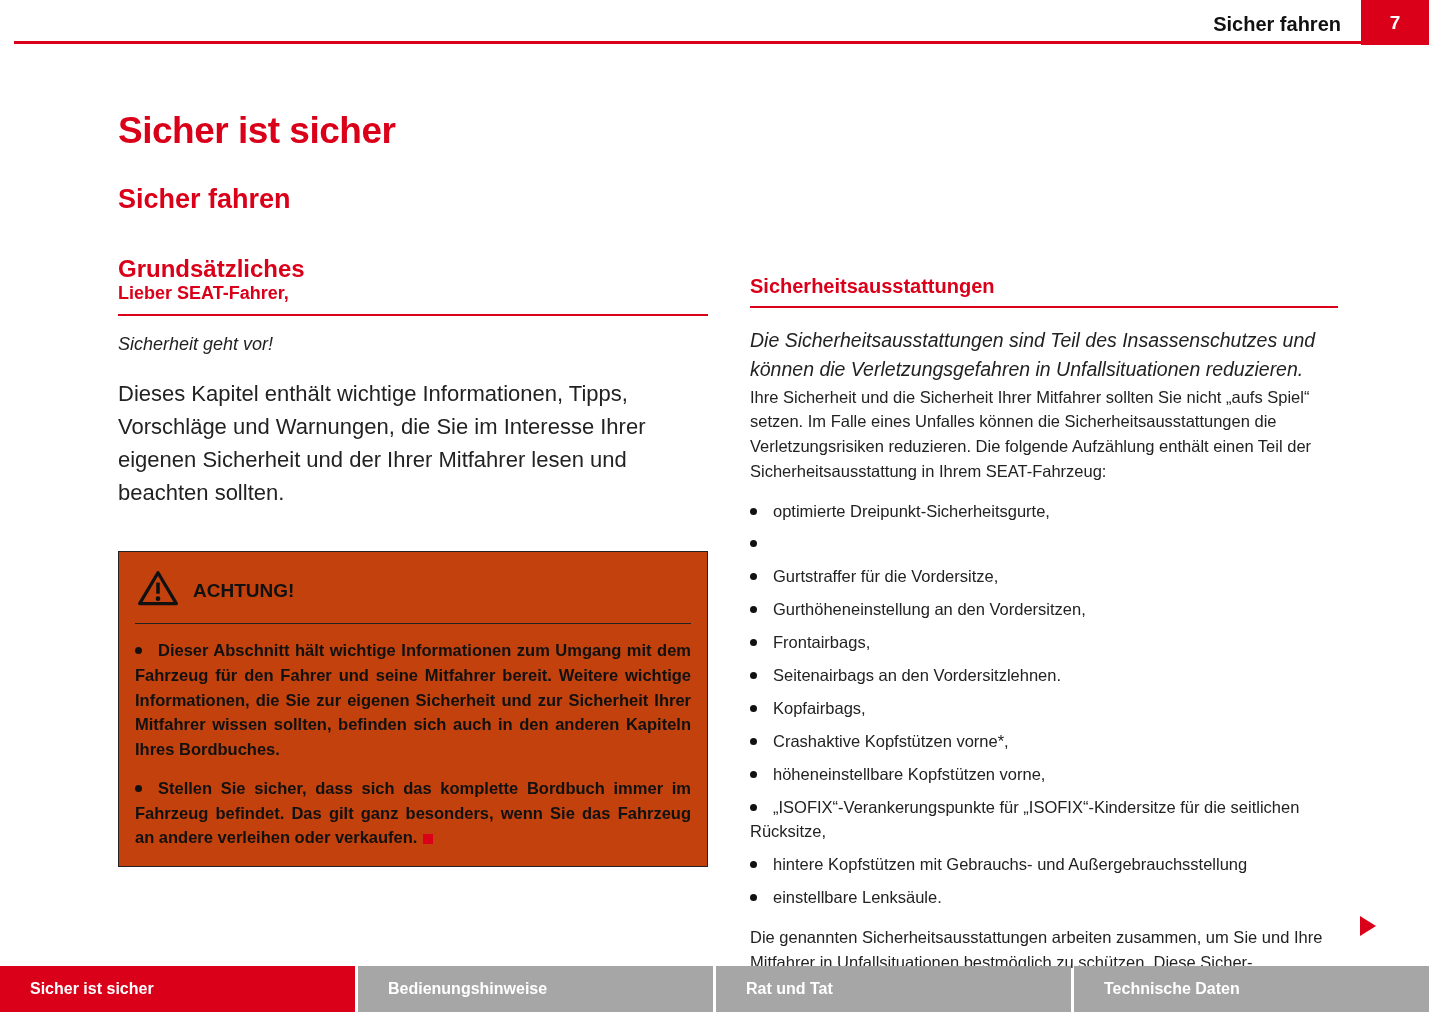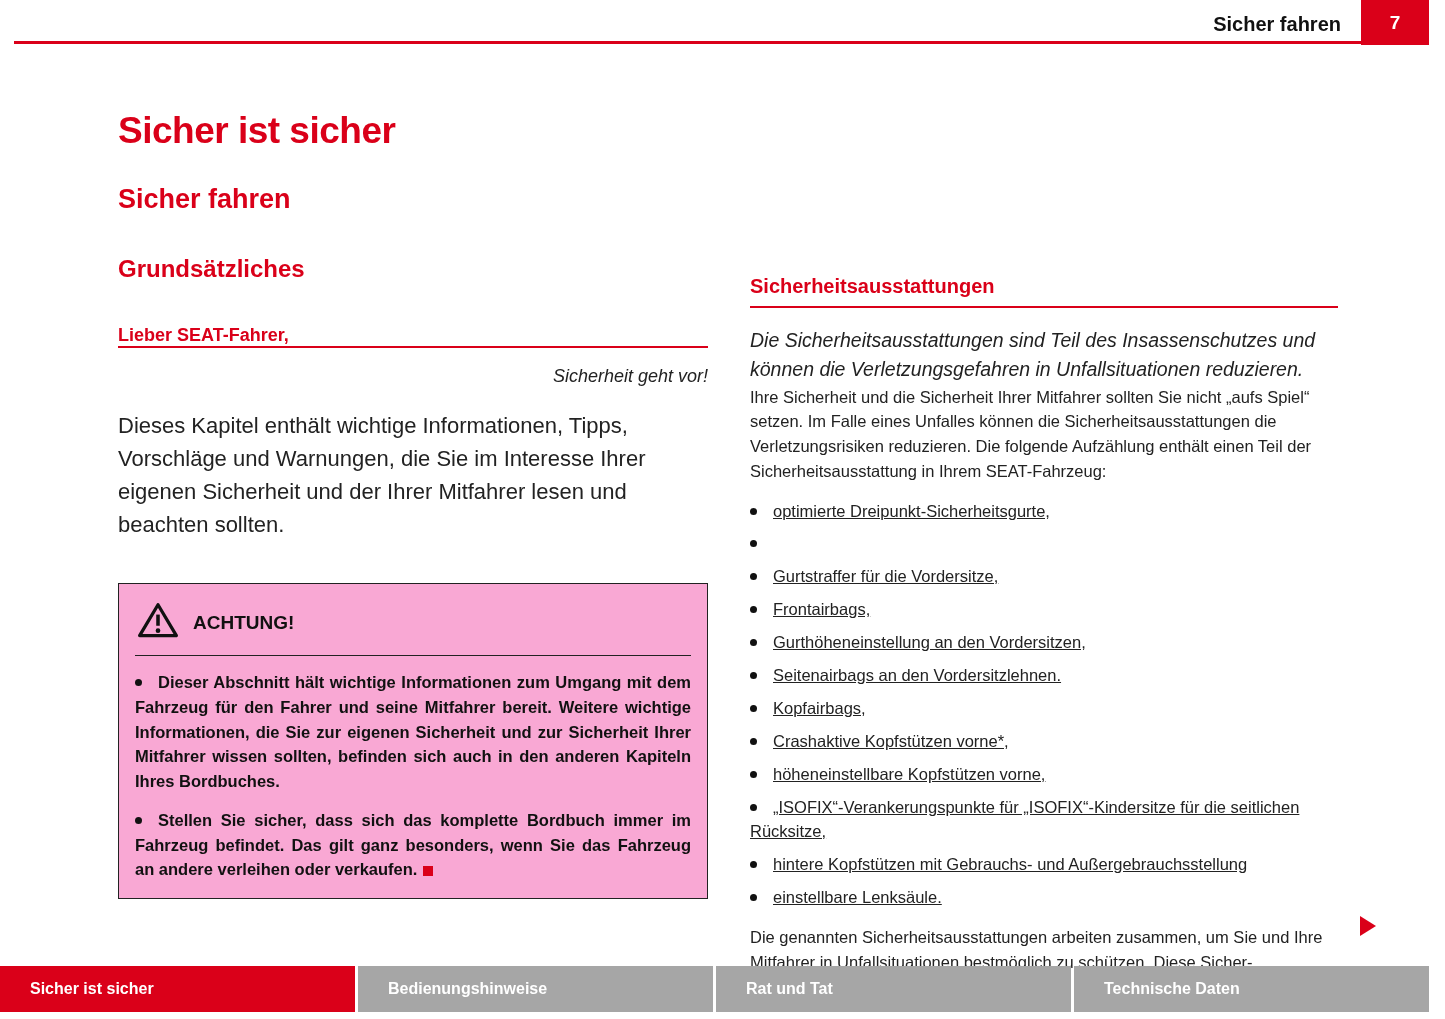--- a/index.html
+++ b/index.html
@@ -18,41 +18,41 @@
     display:flex;align-items:center;justify-content:center;color:#fff;font-size:19px;font-weight:bold;}
   .top-rule{position:absolute;top:41px;left:14px;right:0;height:3px;background:var(--accent-red);}
 
   
   .col-left{position:absolute;left:118px;top:0;width:590px;}
   .col-right{position:absolute;left:750px;top:12px;width:588px;}
 
   .main-title{margin-top:110px;font-size:37px;font-weight:bold;color:var(--accent-red);letter-spacing:-0.5px;}
   .section-title{margin-top:32px;font-size:27px;font-weight:bold;color:var(--accent-red);}
   .h-grund{margin-top:40px;font-size:24px;font-weight:bold;color:var(--accent-red);}
-  .h-salutation{margin-top:42px;font-size:18px;font-weight:bold;color:var(--accent-red);
-    border-bottom:2px solid var(--accent-red);}
-  .lead-italic{margin-top:18px;font-size:18px;font-style:italic;color:#222;text-align:right;}
+  .h-salutation{font-size:18px;font-weight:bold;color:var(--accent-red);
+    padding-bottom:10px;border-bottom:2px solid var(--accent-red);}
+  .lead-italic{margin-top:18px;font-size:18px;font-style:italic;color:#222;}
   .para{margin-top:22px;font-size:22px;line-height:1.5;color:#222;}
 
   
-  .warning-box{margin-top:42px;border:1px solid #222;background:#f9a8d4;padding:14px 16px 16px 16px;}
+  .warning-box{margin-top:42px;border:1px solid #222;background:#c2410c;padding:14px 16px 16px 16px;}
   .warning-head{display:flex;align-items:center;gap:14px;padding:4px 2px 12px 2px;border-bottom:1px solid #222;}
   .warning-title{font-size:19px;font-weight:bold;color:#111;}
   .warn-item{margin-top:14px;font-size:16.5px;font-weight:bold;line-height:1.5;text-align:justify;color:#111;}
   .warn-bullet{display:inline-block;width:7px;height:7px;border-radius:50%;background:#111;
     margin-right:16px;vertical-align:2px;}
   .end-square{display:inline-block;width:10px;height:10px;background:var(--accent-red);margin-left:6px;vertical-align:-1px;}
 
   
   .h-right{margin-top:263px;font-size:20px;font-weight:bold;color:var(--accent-red);
     padding-bottom:8px;border-bottom:2px solid var(--accent-red);}
   .lead-right{margin-top:18px;font-size:19.5px;font-style:italic;line-height:1.5;color:#222;}
   .para-right{font-size:16.5px;line-height:1.5;color:#222;}
   .feature-list{margin-top:16px;list-style:none;}
-  .feature-list li{margin-top:9px;font-size:16.5px;line-height:1.45;color:#222;text-decoration:underline;}
+  .feature-list li{margin-top:9px;font-size:16.5px;line-height:1.45;color:#222;}
   .li-bullet{display:inline-block;width:7px;height:7px;border-radius:50%;background:#111;
     margin-right:16px;vertical-align:2px;}
   .closing{margin-top:16px;font-size:16.5px;line-height:1.5;color:#222;}
   .continue-arrow{position:absolute;left:1360px;top:916px;width:0;height:0;
     border-top:10px solid transparent;border-bottom:10px solid transparent;
     border-left:16px solid var(--accent-red);}
 
   
   .footer{position:absolute;left:0;right:0;bottom:7px;height:46px;display:flex;gap:3px;}
   .footer .seg{flex:1;background:var(--footer-gray);display:flex;align-items:center;
@@ -100,22 +100,22 @@
 
   <div class="col-right">
     <div class="h-right">Sicherheitsausstattungen</div>
     <div class="lead-right">Die Sicherheitsausstattungen sind Teil des Insassenschutzes und können die Verletzungsgefahren in Unfallsituationen reduzieren.</div>
     <p class="para-right">Ihre Sicherheit und die Sicherheit Ihrer Mitfahrer sollten Sie nicht „aufs Spiel“ setzen. Im Falle eines Unfalles können die Sicherheitsausstattungen die Verletzungsrisiken reduzieren. Die folgende Aufzählung enthält einen Teil der Sicherheitsausstattung in Ihrem SEAT-Fahrzeug:</p>
 
     <ul class="feature-list">
       <li><span class="li-bullet"></span><span>optimierte Dreipunkt-Sicherheitsgurte,</span></li>
       <li><span class="li-bullet"></span></li>
       <li><span class="li-bullet"></span><span>Gurtstraffer für die Vordersitze,</span></li>
+      <li><span class="li-bullet"></span><span>Gurthöheneinstellung an den Vordersitzen,</span></li>
       <li><span class="li-bullet"></span><span>Frontairbags,</span></li>
-      <li><span class="li-bullet"></span><span>Gurthöheneinstellung an den Vordersitzen,</span></li>
       <li><span class="li-bullet"></span><span>Seitenairbags an den Vordersitzlehnen.</span></li>
       <li><span class="li-bullet"></span><span>Kopfairbags,</span></li>
       <li><span class="li-bullet"></span><span>Crashaktive Kopfstützen vorne*,</span></li>
       <li><span class="li-bullet"></span><span>höheneinstellbare Kopfstützen vorne,</span></li>
       <li><span class="li-bullet"></span><span>„ISOFIX“-Verankerungspunkte für „ISOFIX“-Kindersitze für die seitlichen Rücksitze,</span></li>
       <li><span class="li-bullet"></span><span>hintere Kopfstützen mit Gebrauchs- und Außergebrauchsstellung</span></li>
       <li><span class="li-bullet"></span><span>einstellbare Lenksäule.</span></li>
     </ul>
 
     <p class="closing">Die genannten Sicherheitsausstattungen arbeiten zusammen, um Sie und Ihre Mitfahrer in Unfallsituationen bestmöglich zu schützen. Diese Sicher-</p>

